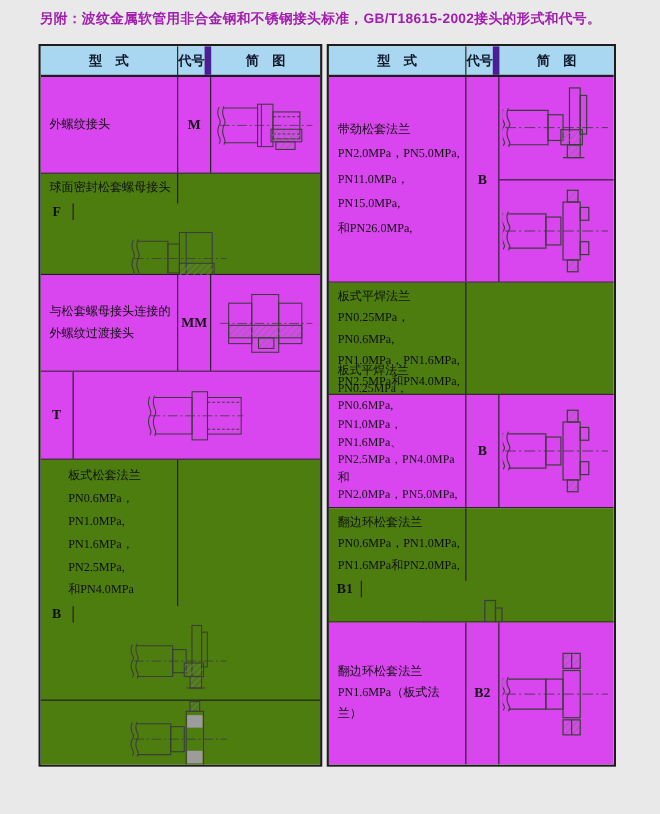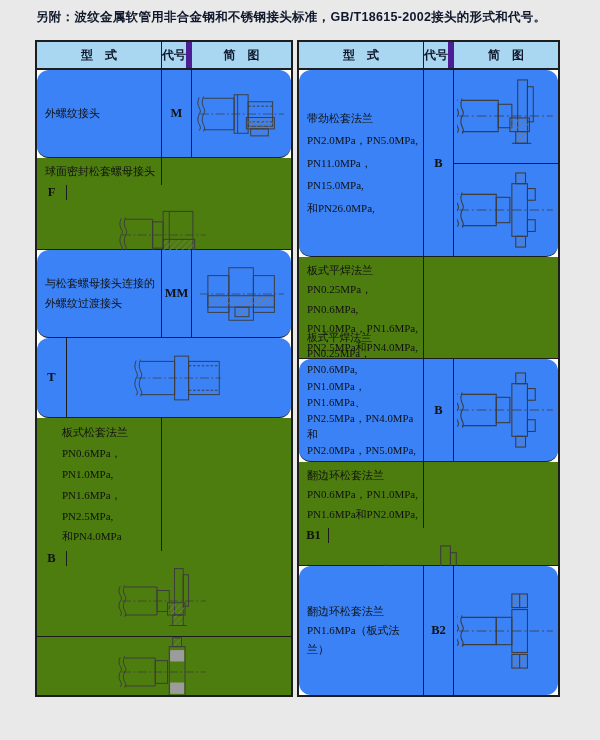--- a/index.html
+++ b/index.html
@@ -4,21 +4,21 @@
 <style>
   html,body{margin:0;padding:0;}
   body{
     width:600px;height:740px;position:relative;
     background:#e9e9e9;
     font-family:"Liberation Sans","DejaVu Sans",sans-serif;
     overflow:hidden;
   }
   .title{
     position:absolute;left:36px;top:9px;width:540px;
-    font-size:12.5px;font-weight:bold;color:#0f172a;letter-spacing:0.3px;
+    font-size:12.5px;font-weight:bold;color:#a21caf;letter-spacing:0.3px;
   }
   .tbl{
     position:absolute;top:40px;height:657px;
     border:2px solid #1d1d1d;background:#fefefe;
     display:flex;flex-direction:column;box-sizing:border-box;overflow:hidden;
   }
   #left-table{left:35px;width:258px;}
   #right-table{left:297px;width:263px;}
   .thead{
     display:flex;flex:none;height:26px;background:#a9d7f1;
@@ -48,21 +48,21 @@
     display:flex;align-items:center;justify-content:center;
     font-family:"Liberation Serif","DejaVu Serif",serif;
     font-size:12.5px;font-weight:600;color:#111;
   }
   .c-diag{flex:1;display:flex;flex-direction:column;}
   .subdiag{flex:1;display:flex;align-items:center;justify-content:center;overflow:hidden;}
   .subdiag + .subdiag{border-top:1px solid #1d1d1d;}
   .subdiag svg{width:92px;height:70px;}
   #right-table .subdiag svg{height:78px;width:98px;}
   .bg-yellow{background:#4d7c0f;flex-direction:column;}
-  .bg-white{background:#3b82f6;border-radius:12px;}
+  .bg-white{background:#d946ef;}
   .lh-loose .c-type{line-height:2.05;}
   .lh-mid .c-type{line-height:1.9;padding-left:25px;}
   .lh-tight .c-type{line-height:1.5;font-size:10.8px;}
 </style>
 </head>
 <body>
 
 <div class="title">另附：波纹金属软管用非合金钢和不锈钢接头标准，GB/T18615-2002接头的形式和代号。</div>
 
 <div class="tbl" id="left-table">

